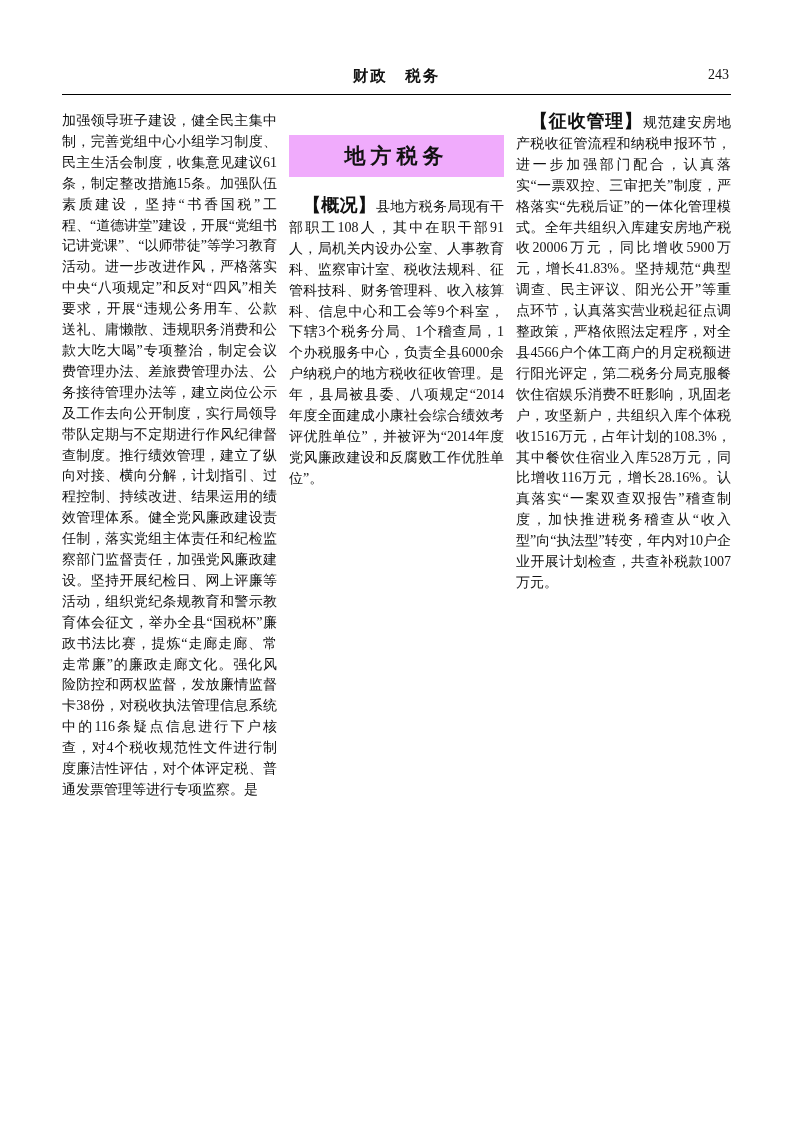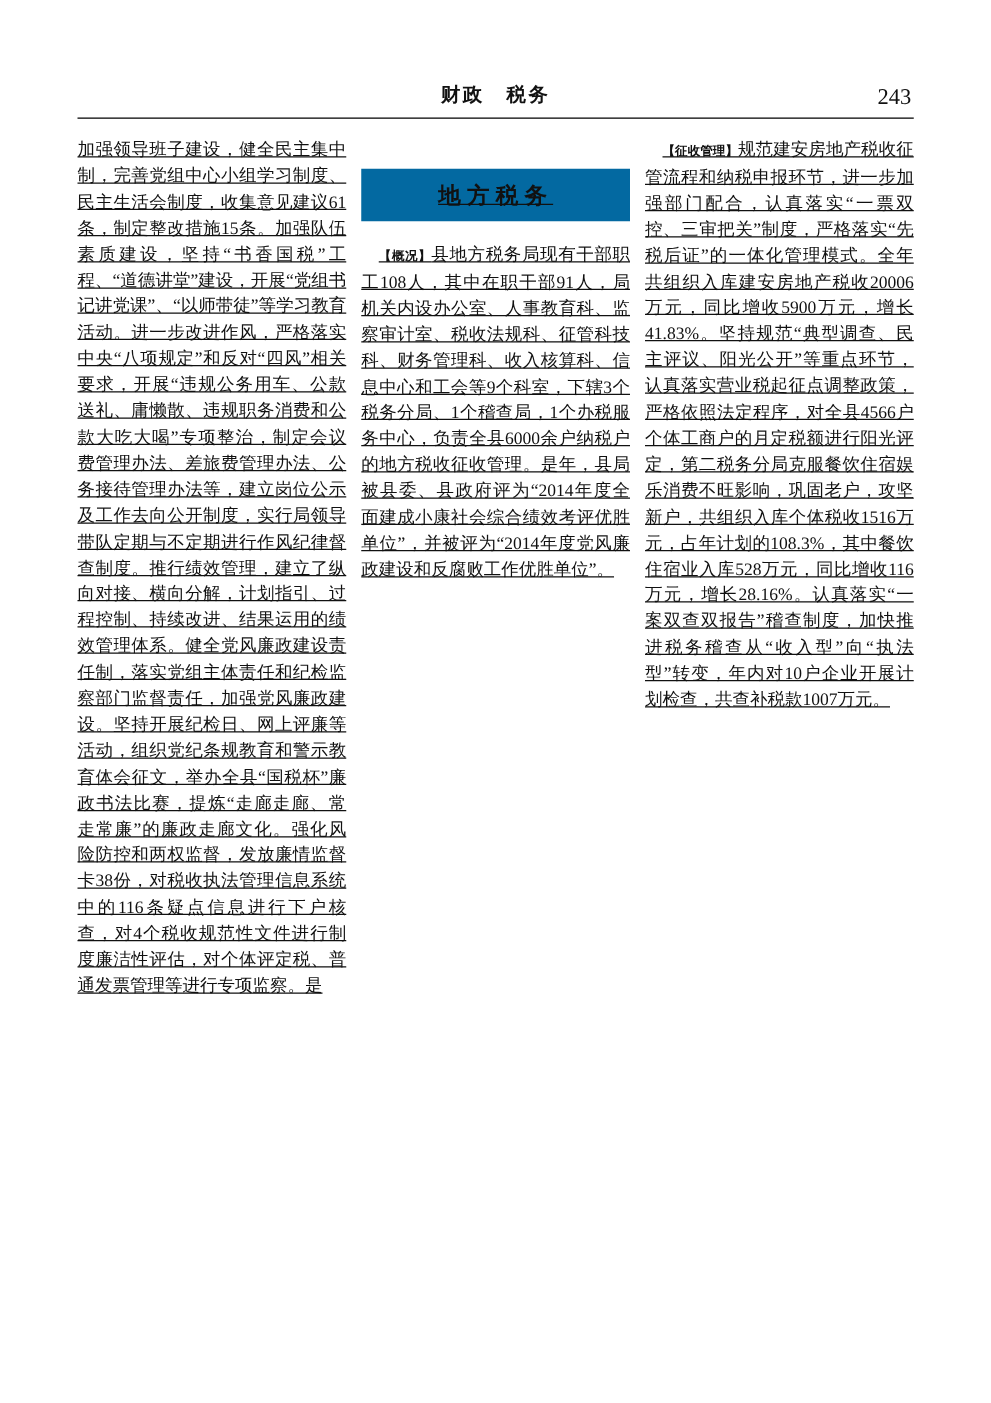--- a/index.html
+++ b/index.html
@@ -7,40 +7,39 @@
   .page {
     position: relative;
     width: 793px;
     height: 798px;
     margin: 0 auto;
     background: #ffffff;
     padding: 66px 62px 40px 62px;
     font-family: "Liberation Serif", "DejaVu Serif", serif;
     color: #111111;
     overflow: hidden;
-    text-decoration: underline;
   }
   .page-header {
     position: relative;
     height: 24px;
     width: 100%;
   }
   .header-title {
     position: absolute;
     left: 0; right: 0;
     text-align: center;
     font-size: 15.5px;
     font-weight: bold;
     letter-spacing: 2px;
   }
   .header-page-number {
     position: absolute;
     right: 2px;
     top: 1px;
-    font-size: 18px;
+    font-size: 14px;
   }
   .header-rule {
     border-top: 1.6px solid #000000;
     margin-top: 4px;
   }
   .columns {
     display: flex;
     gap: 12px;
     margin-top: 16px;
   }
@@ -49,36 +48,36 @@
     min-width: 0;
     font-size: 14px;
     line-height: 20.9px;
     text-align: justify;
   }
   .para { text-align: justify; }
   .para.indent { text-indent: 1em; }
   .entry-label {
     font-weight: bold;
     font-family: "Liberation Sans", "DejaVu Sans", sans-serif;
-    font-size: 10px;
+    font-size: 18px;
   }
   .attribution {
     text-align: right;
     padding-right: 10px;
     margin-top: 1px;
   }
   .section-banner {
-    background: #0369a1;
+    background: #f0abfc;
     height: 42px;
     margin: 24px 0 18px 0;
     display: flex;
     align-items: center;
     justify-content: center;
     font-family: "Liberation Sans", "DejaVu Sans", sans-serif;
-    font-size: 18px;
+    font-size: 21px;
     font-weight: bold;
     letter-spacing: 5px;
   }
 </style>
 </head>
 <body>
 
 <div class="page">
 
   <header class="page-header">
@@ -88,21 +87,21 @@
   <div class="header-rule"></div>
 
   <main class="columns">
 
     <section class="column">
       <p class="para">加强领导班子建设，健全民主集中制，完善党组中心小组学习制度、民主生活会制度，收集意见建议61条，制定整改措施15条。加强队伍素质建设，坚持“书香国税”工程、“道德讲堂”建设，开展“党组书记讲党课”、“以师带徒”等学习教育活动。进一步改进作风，严格落实中央“八项规定”和反对“四风”相关要求，开展“违规公务用车、公款送礼、庸懒散、违规职务消费和公款大吃大喝”专项整治，制定会议费管理办法、差旅费管理办法、公务接待管理办法等，建立岗位公示及工作去向公开制度，实行局领导带队定期与不定期进行作风纪律督查制度。推行绩效管理，建立了纵向对接、横向分解，计划指引、过程控制、持续改进、结果运用的绩效管理体系。健全党风廉政建设责任制，落实党组主体责任和纪检监察部门监督责任，加强党风廉政建设。坚持开展纪检日、网上评廉等活动，组织党纪条规教育和警示教育体会征文，举办全县“国税杯”廉政书法比赛，提炼“走廊走廊、常走常廉”的廉政走廊文化。强化风险防控和两权监督，发放廉情监督卡38份，对税收执法管理信息系统中的116条疑点信息进行下户核查，对4个税收规范性文件进行制度廉洁性评估，对个体评定税、普通发票管理等进行专项监察。是</p>
     </section>
 
     <section class="column">
       <div class="section-banner">地方税务</div>
-      <p class="para indent"><span class="entry-label">【概况】</span><span>县地方税务局现有干部职工108人，其中在职干部91人，局机关内设办公室、人事教育科、监察审计室、税收法规科、征管科技科、财务管理科、收入核算科、信息中心和工会等9个科室，下辖3个税务分局、1个稽查局，1个办税服务中心，负责全县6000余户纳税户的地方税收征收管理。是年，县局被县委、县政府评为“2014年度全面建成小康社会综合绩效考评优胜单位”，并被评为“2014年度党风廉政建设和反腐败工作优胜单位”。</span></p>
+      <p class="para indent"><span class="entry-label">【概况】</span><span>县地方税务局现有干部职工108人，其中在职干部91人，局机关内设办公室、人事教育科、监察审计室、税收法规科、征管科技科、财务管理科、收入核算科、信息中心和工会等9个科室，下辖3个税务分局、1个稽查局，1个办税服务中心，负责全县6000余户纳税户的地方税收征收管理。是年，县局被县委、八项规定“2014年度全面建成小康社会综合绩效考评优胜单位”，并被评为“2014年度党风廉政建设和反腐败工作优胜单位”。</span></p>
     </section>
 
     <section class="column">
       <p class="para indent"><span class="entry-label">【征收管理】</span><span>规范建安房地产税收征管流程和纳税申报环节，进一步加强部门配合，认真落实“一票双控、三审把关”制度，严格落实“先税后证”的一体化管理模式。全年共组织入库建安房地产税收20006万元，同比增收5900万元，增长41.83%。坚持规范“典型调查、民主评议、阳光公开”等重点环节，认真落实营业税起征点调整政策，严格依照法定程序，对全县4566户个体工商户的月定税额进行阳光评定，第二税务分局克服餐饮住宿娱乐消费不旺影响，巩固老户，攻坚新户，共组织入库个体税收1516万元，占年计划的108.3%，其中餐饮住宿业入库528万元，同比增收116万元，增长28.16%。认真落实“一案双查双报告”稽查制度，加快推进税务稽查从“收入型”向“执法型”转变，年内对10户企业开展计划检查，共查补税款1007万元。</span></p>
     </section>
 
   </main>
 
 </div>
 

